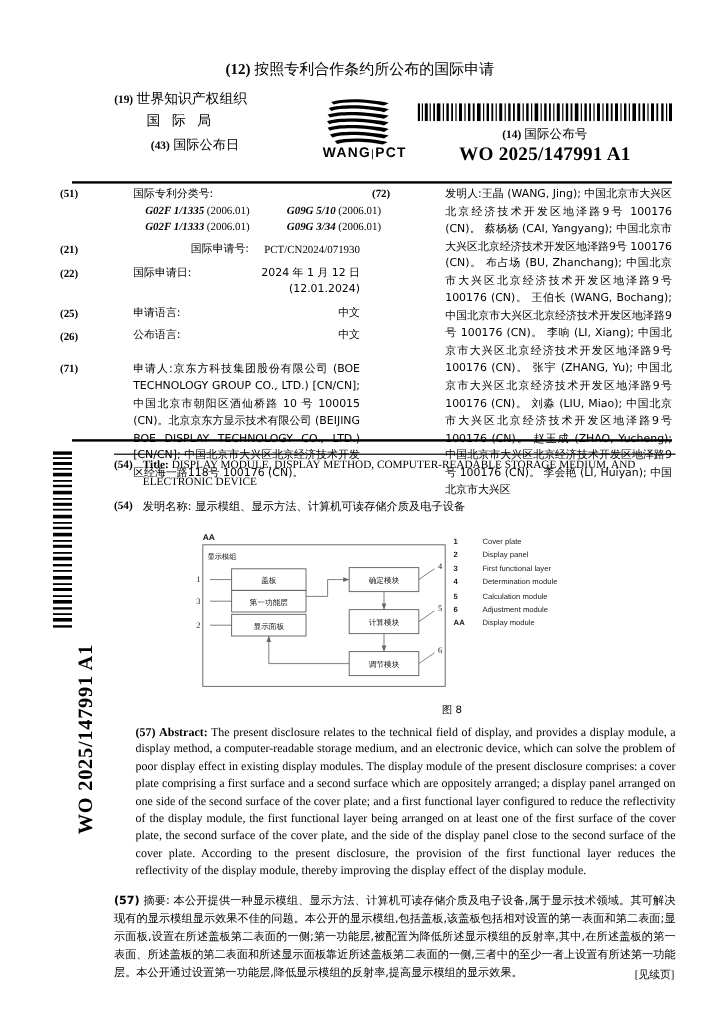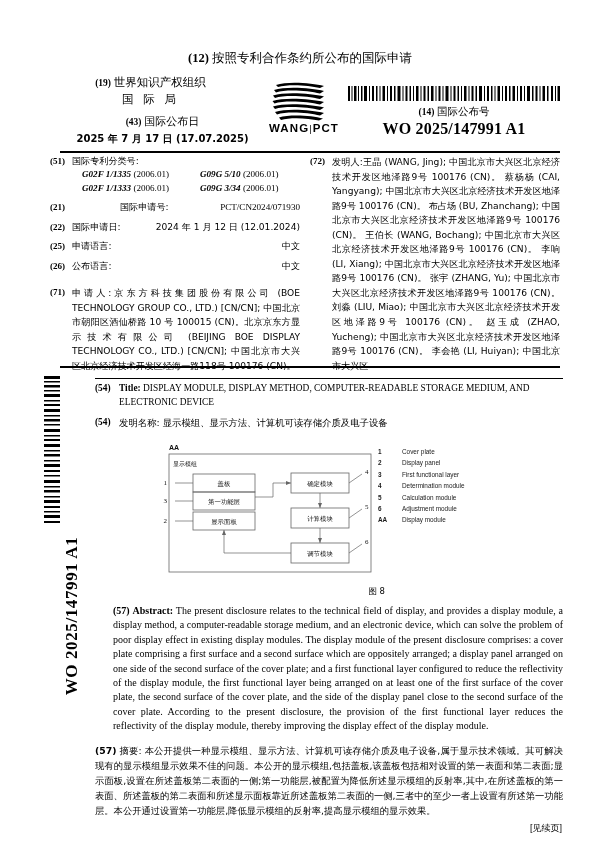--- a/index.html
+++ b/index.html
@@ -125,21 +125,21 @@
   }
   .col-right {
     position: absolute;
     left: 310px; top: 155px;
     width: 250px;
     font-size: 9.1px;
     line-height: 1.48;
   }
   .field { display: flex; margin-bottom: 4px; }
   .field .code { font-weight: bold; flex: 0 0 22px; }
-  .field .body { flex: 1 1 auto; }
+  .field .body { flex: 1 1 auto; margin-left: 39px; }
   .ipc-row { display: flex; }
   .ipc-row .ipc { flex: 0 0 118px; }
   .ipc b { font-style: italic; font-weight: bold; }
   .justify { text-align: justify; }
   .cjk { font-family: "DejaVu Sans", "Liberation Sans", sans-serif; }
 
   
   .titlebox {
     position: absolute;
     left: 95px; top: 382px;
@@ -198,22 +198,21 @@
     font-family: "DejaVu Sans", "Liberation Sans", sans-serif;
   }
   .abs .code { font-weight: bold; }
   .abs .lbl { font-weight: bold; }
 
   .cont {
     position: absolute;
     left: 0; right: 38px; top: 806px;
     text-align: right;
     font-size: 9px;
-    font-family: Liberation Sans, sans-serif;
-    margin-top: 16px;
+    font-family: Liberation Serif, serif;
   }
 </style>
 </head>
 <body>
 
 <div class="page">
 
   <div class="spine">
     <svg class="spine-barcode" viewBox="0 0 16 150" preserveAspectRatio="none">
       <g fill="#000">
@@ -263,21 +262,20 @@
       <span class="cjk">世界知识产权组织</span>
     </div>
     <div class="cjk l2">国 际 局</div>
   </div>
 
   <div class="hdr-43">
     <div>
       <span class="num">(43)</span>
       <span class="cjk">国际公布日</span>
     </div>
-    <div class="date cjk">2025 年 7 月 17 日 (17.07.2025)</div>
   </div>
 
   <div class="wipo">
     <svg class="wipo-mark" viewBox="0 0 62 40">
       <g fill="#000">
         <path d="M8 3 C20 -1, 44 1, 56 4 L52 6 C40 3, 20 2, 10 5 Z"></path>
         <path d="M6 8 C18 4, 44 6, 56 9 L52 11.5 C40 8.5, 18 7, 8 10.5 Z"></path>
         <path d="M5 13.5 C17 9.5, 44 11.5, 56 14.5 L52 17 C40 14, 17 12.5, 7 16 Z"></path>
         <path d="M4.5 19 C16.5 15, 44 17, 56 20 L52 22.5 C40 19.5, 16.5 18, 6.5 21.5 Z"></path>
         <path d="M5 24.5 C17 20.5, 44 22.5, 56 25.5 L52 28 C40 25, 17 23.5, 7 27 Z"></path>

